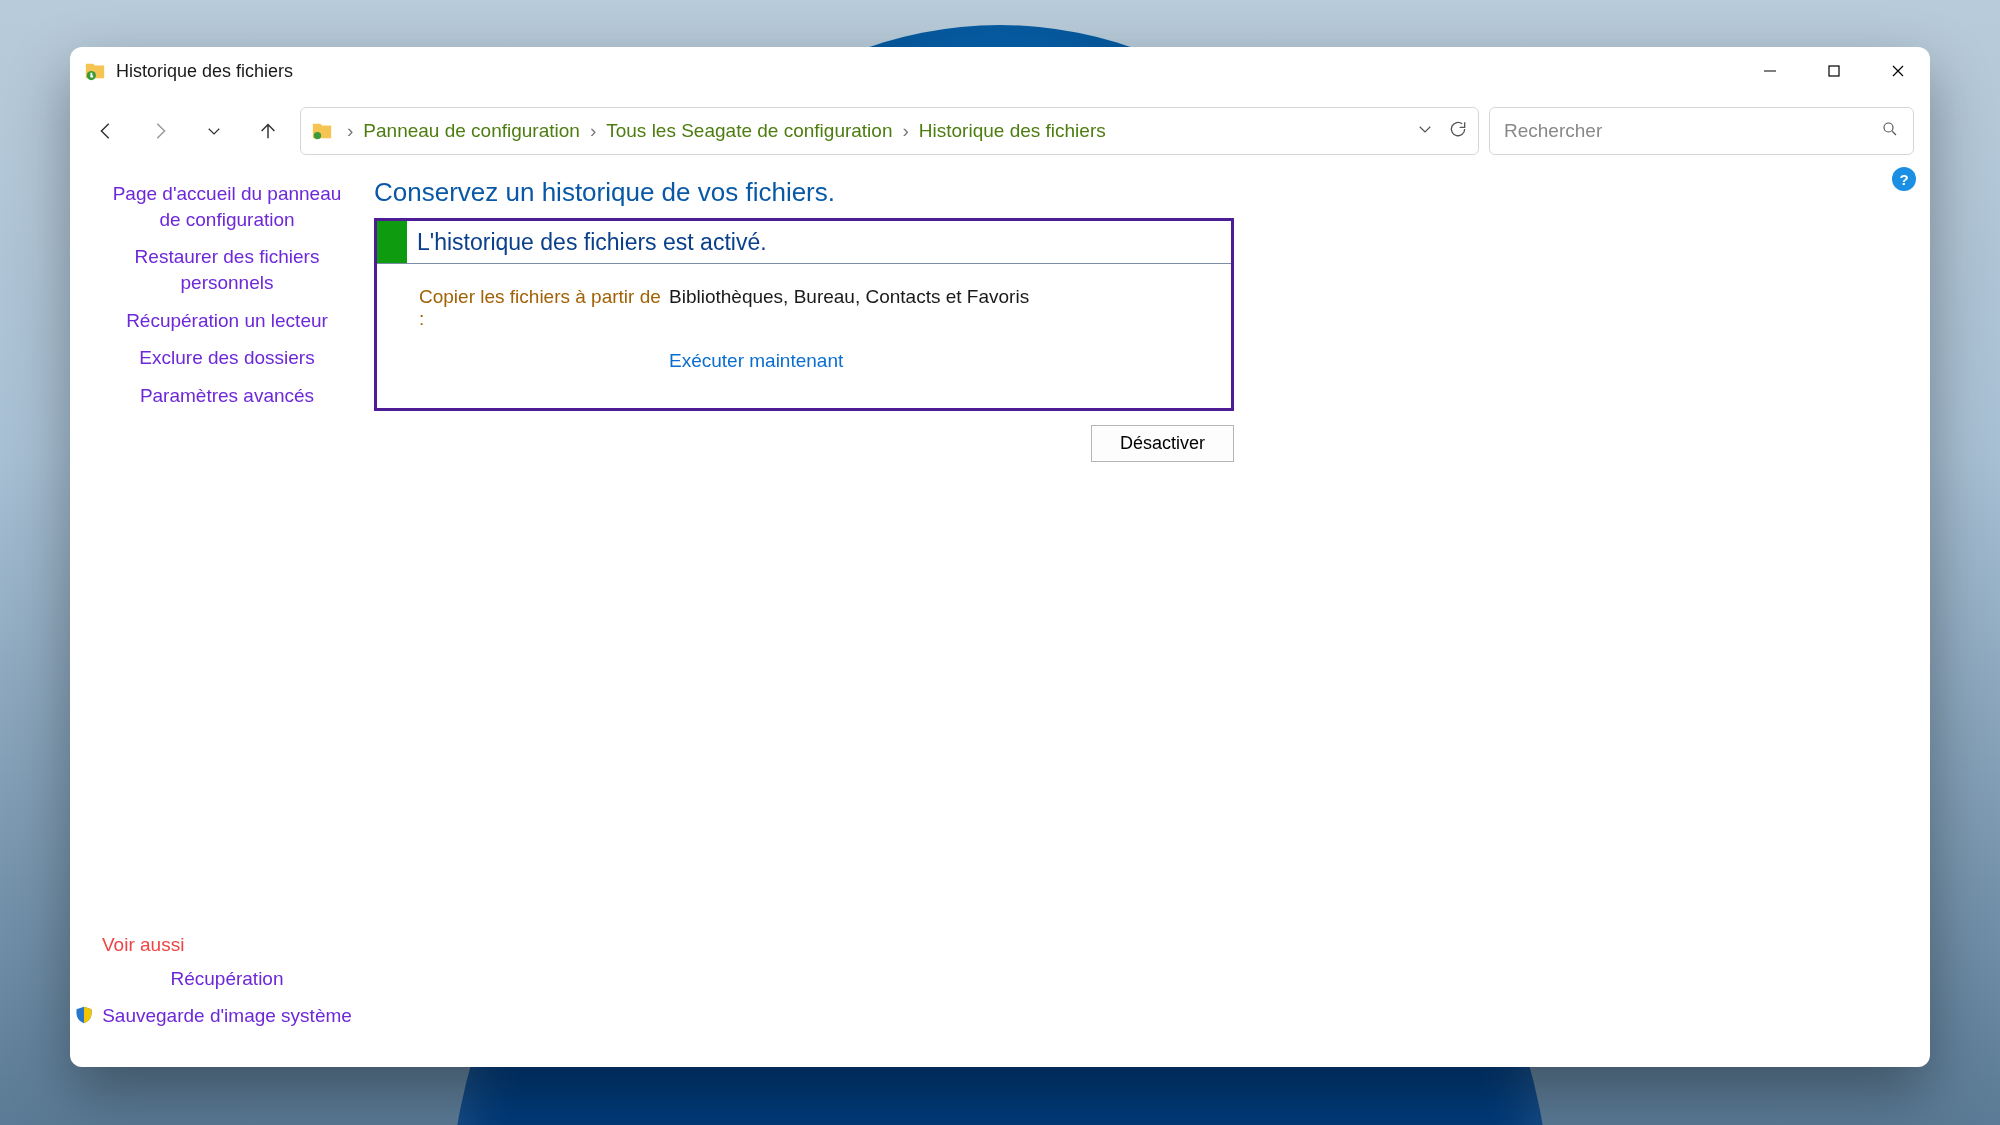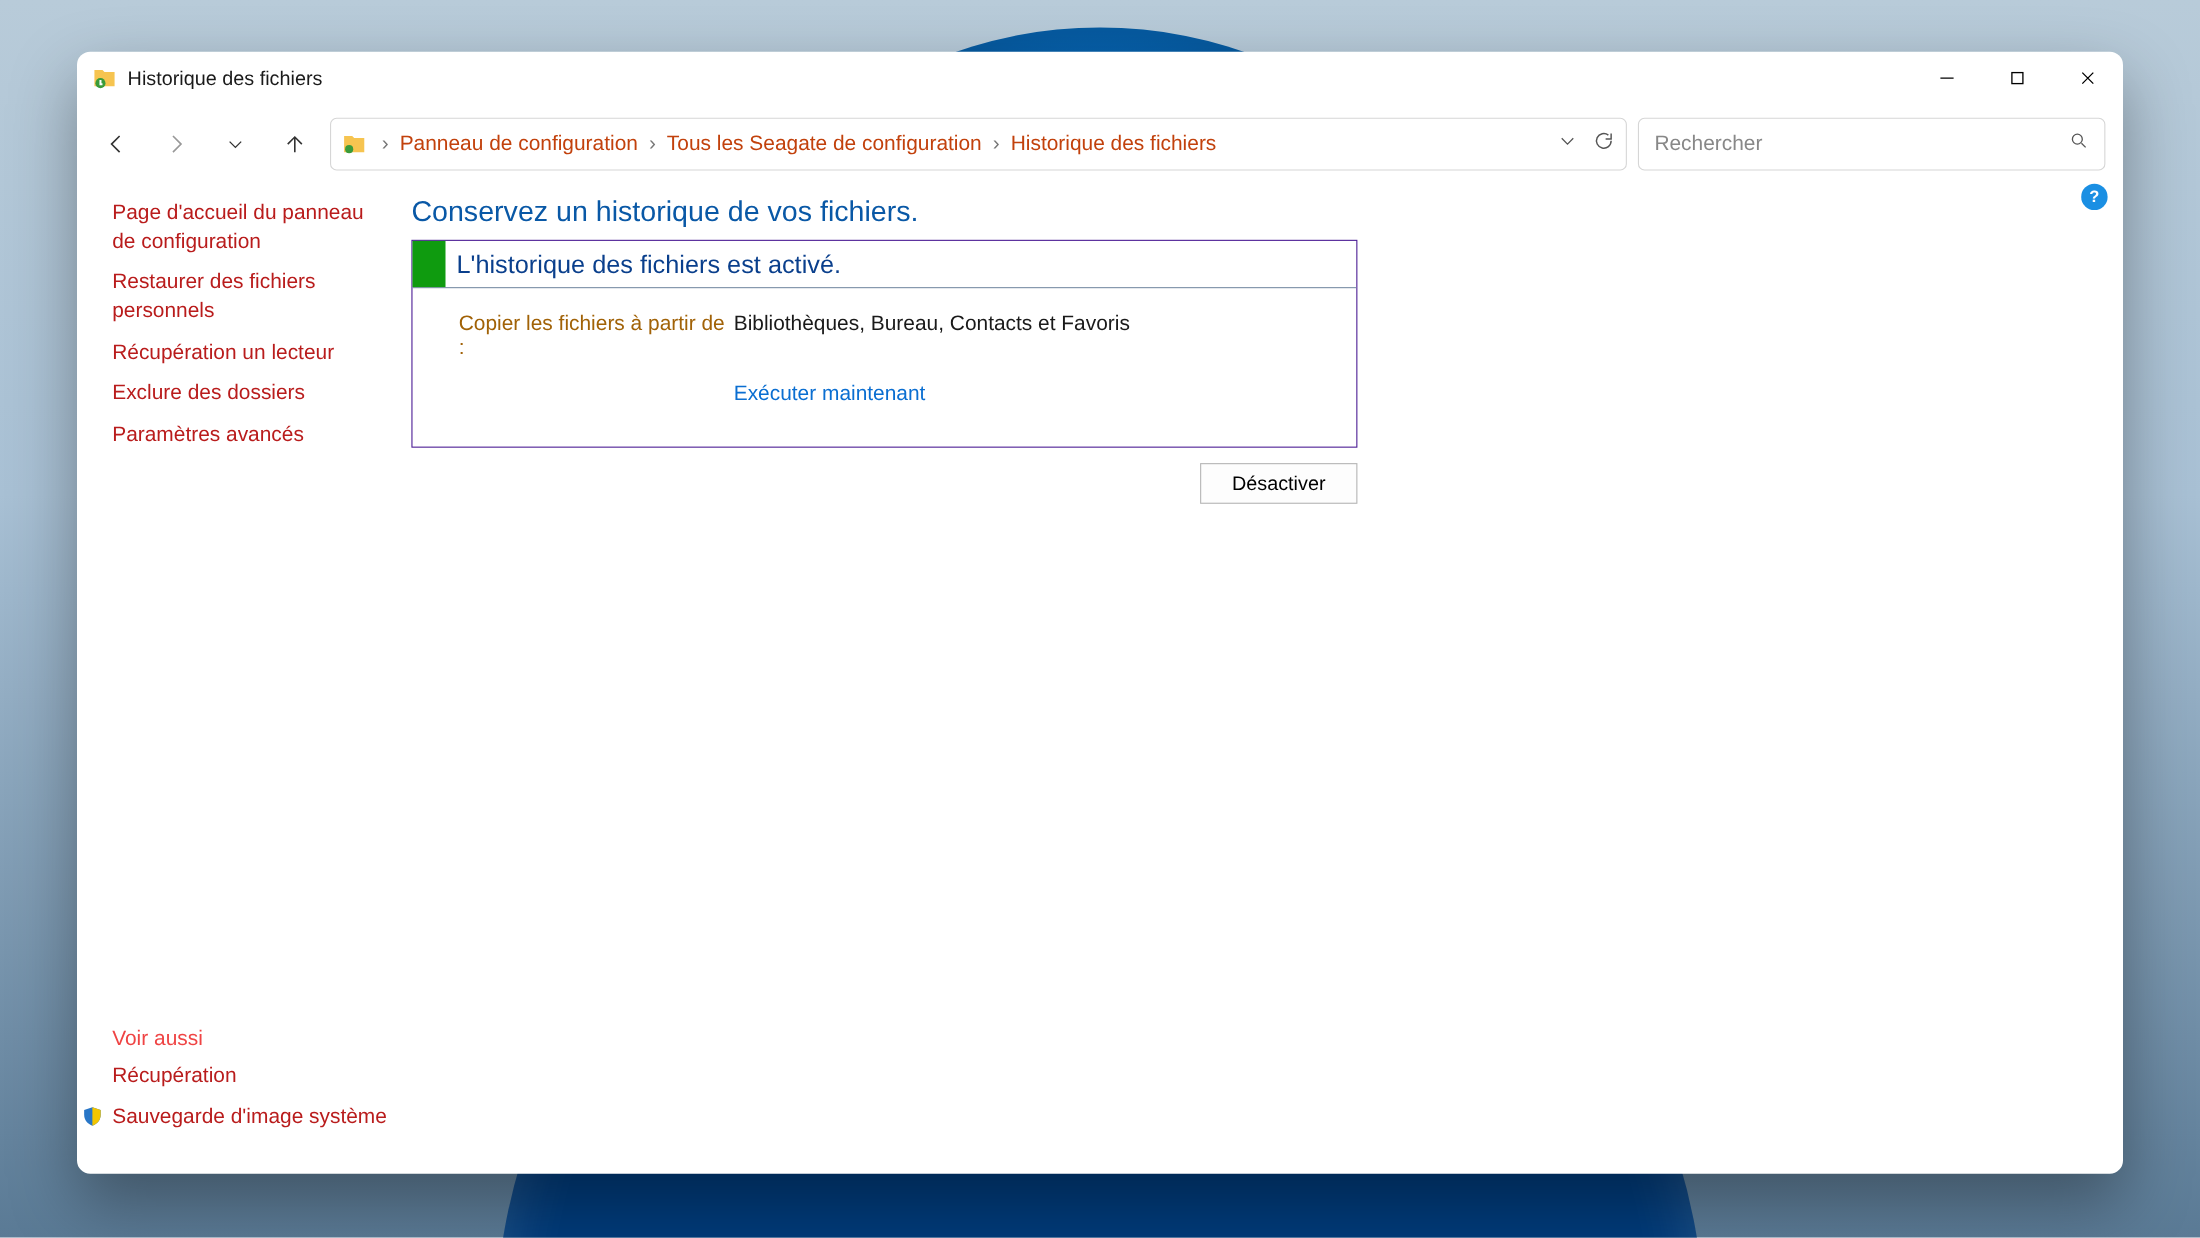--- a/index.html
+++ b/index.html
@@ -74,21 +74,21 @@
     .addressbar {
       flex: 1;
       height: 48px;
       border: 1px solid #d6d6d6;
       border-radius: 6px;
       display: flex;
       align-items: center;
       padding: 0 10px;
       gap: 6px;
     }
-    .crumb { color: #c2410c; cursor: default; white-space: nowrap; }
+    .crumb { color: #4d7c0f; cursor: default; white-space: nowrap; }
     .crumb-sep { color: #777; margin: 0 4px; }
     .addr-icon { width: 22px; height: 22px; margin-right: 4px; display:inline-flex;}
     .addr-tail { margin-left: auto; display: flex; gap: 14px; align-items:center; }
     .searchbox {
       width: 425px; height: 48px;
       border: 1px solid #d6d6d6;
       border-radius: 6px;
       display: flex; align-items: center;
       padding: 0 14px;
       color: #888; justify-content: space-between;
@@ -96,42 +96,42 @@
     .content {
       flex: 1;
       display: flex;
       position: relative;
     }
     .sidebar {
       width: 300px;
       padding: 14px 18px 14px 32px;
       display: flex; flex-direction: column;
     }
-    .side-link { color: #b91c1c; font-size: 19px; margin-bottom: 12px; line-height: 1.35; }
+    .side-link { color: #6d28d9; font-size: 19px; margin-bottom: 12px; line-height: 1.35; text-align: center; }
     .side-footer { margin-top: auto; padding-bottom: 12px; }
     .side-heading { color: #ef4444; margin-bottom: 10px; }
     .side-link.with-shield { position: relative; padding-left: 0; }
     .shield { width: 20px; height: 20px; position: absolute; left: -28px; top: 2px; }
     .main {
       flex: 1;
       padding: 10px 40px 20px 4px;
       position: relative;
     }
     .help-bubble {
       position: absolute; right: 14px; top: 0;
       width: 24px; height: 24px; border-radius: 50%;
       background: #1a8fe3;
       color: #fff; font-size: 15px; font-weight: bold;
       display: flex; align-items: center; justify-content: center;
     }
     h1.page-title { color: #0958a6; font-weight: 400; font-size: 26px; margin: 0 0 10px 0; }
     .page-desc { color: #222; font-size: 19px; line-height: 1.4; max-width: 820px; margin-bottom: 14px;}
     .status-card {
       width: 860px;
-      border: 1px solid #4c1d95;
+      border: 3px solid #4c1d95;
     }
     .status-head {
       display: flex; align-items: center;
       border-bottom: 1px solid #7b8ea6;
     }
     .status-flag { width: 30px; height: 42px; background: #0f9b0f; }
     .status-text { color: #0a3f8c; font-size: 23px; padding-left: 10px; }
     .status-body { padding: 22px 10px 16px 10px; }
     .body-row { display: flex; margin-bottom: 20px; }
     .body-label { width: 250px; color: #a16207; margin-left: 32px; }

